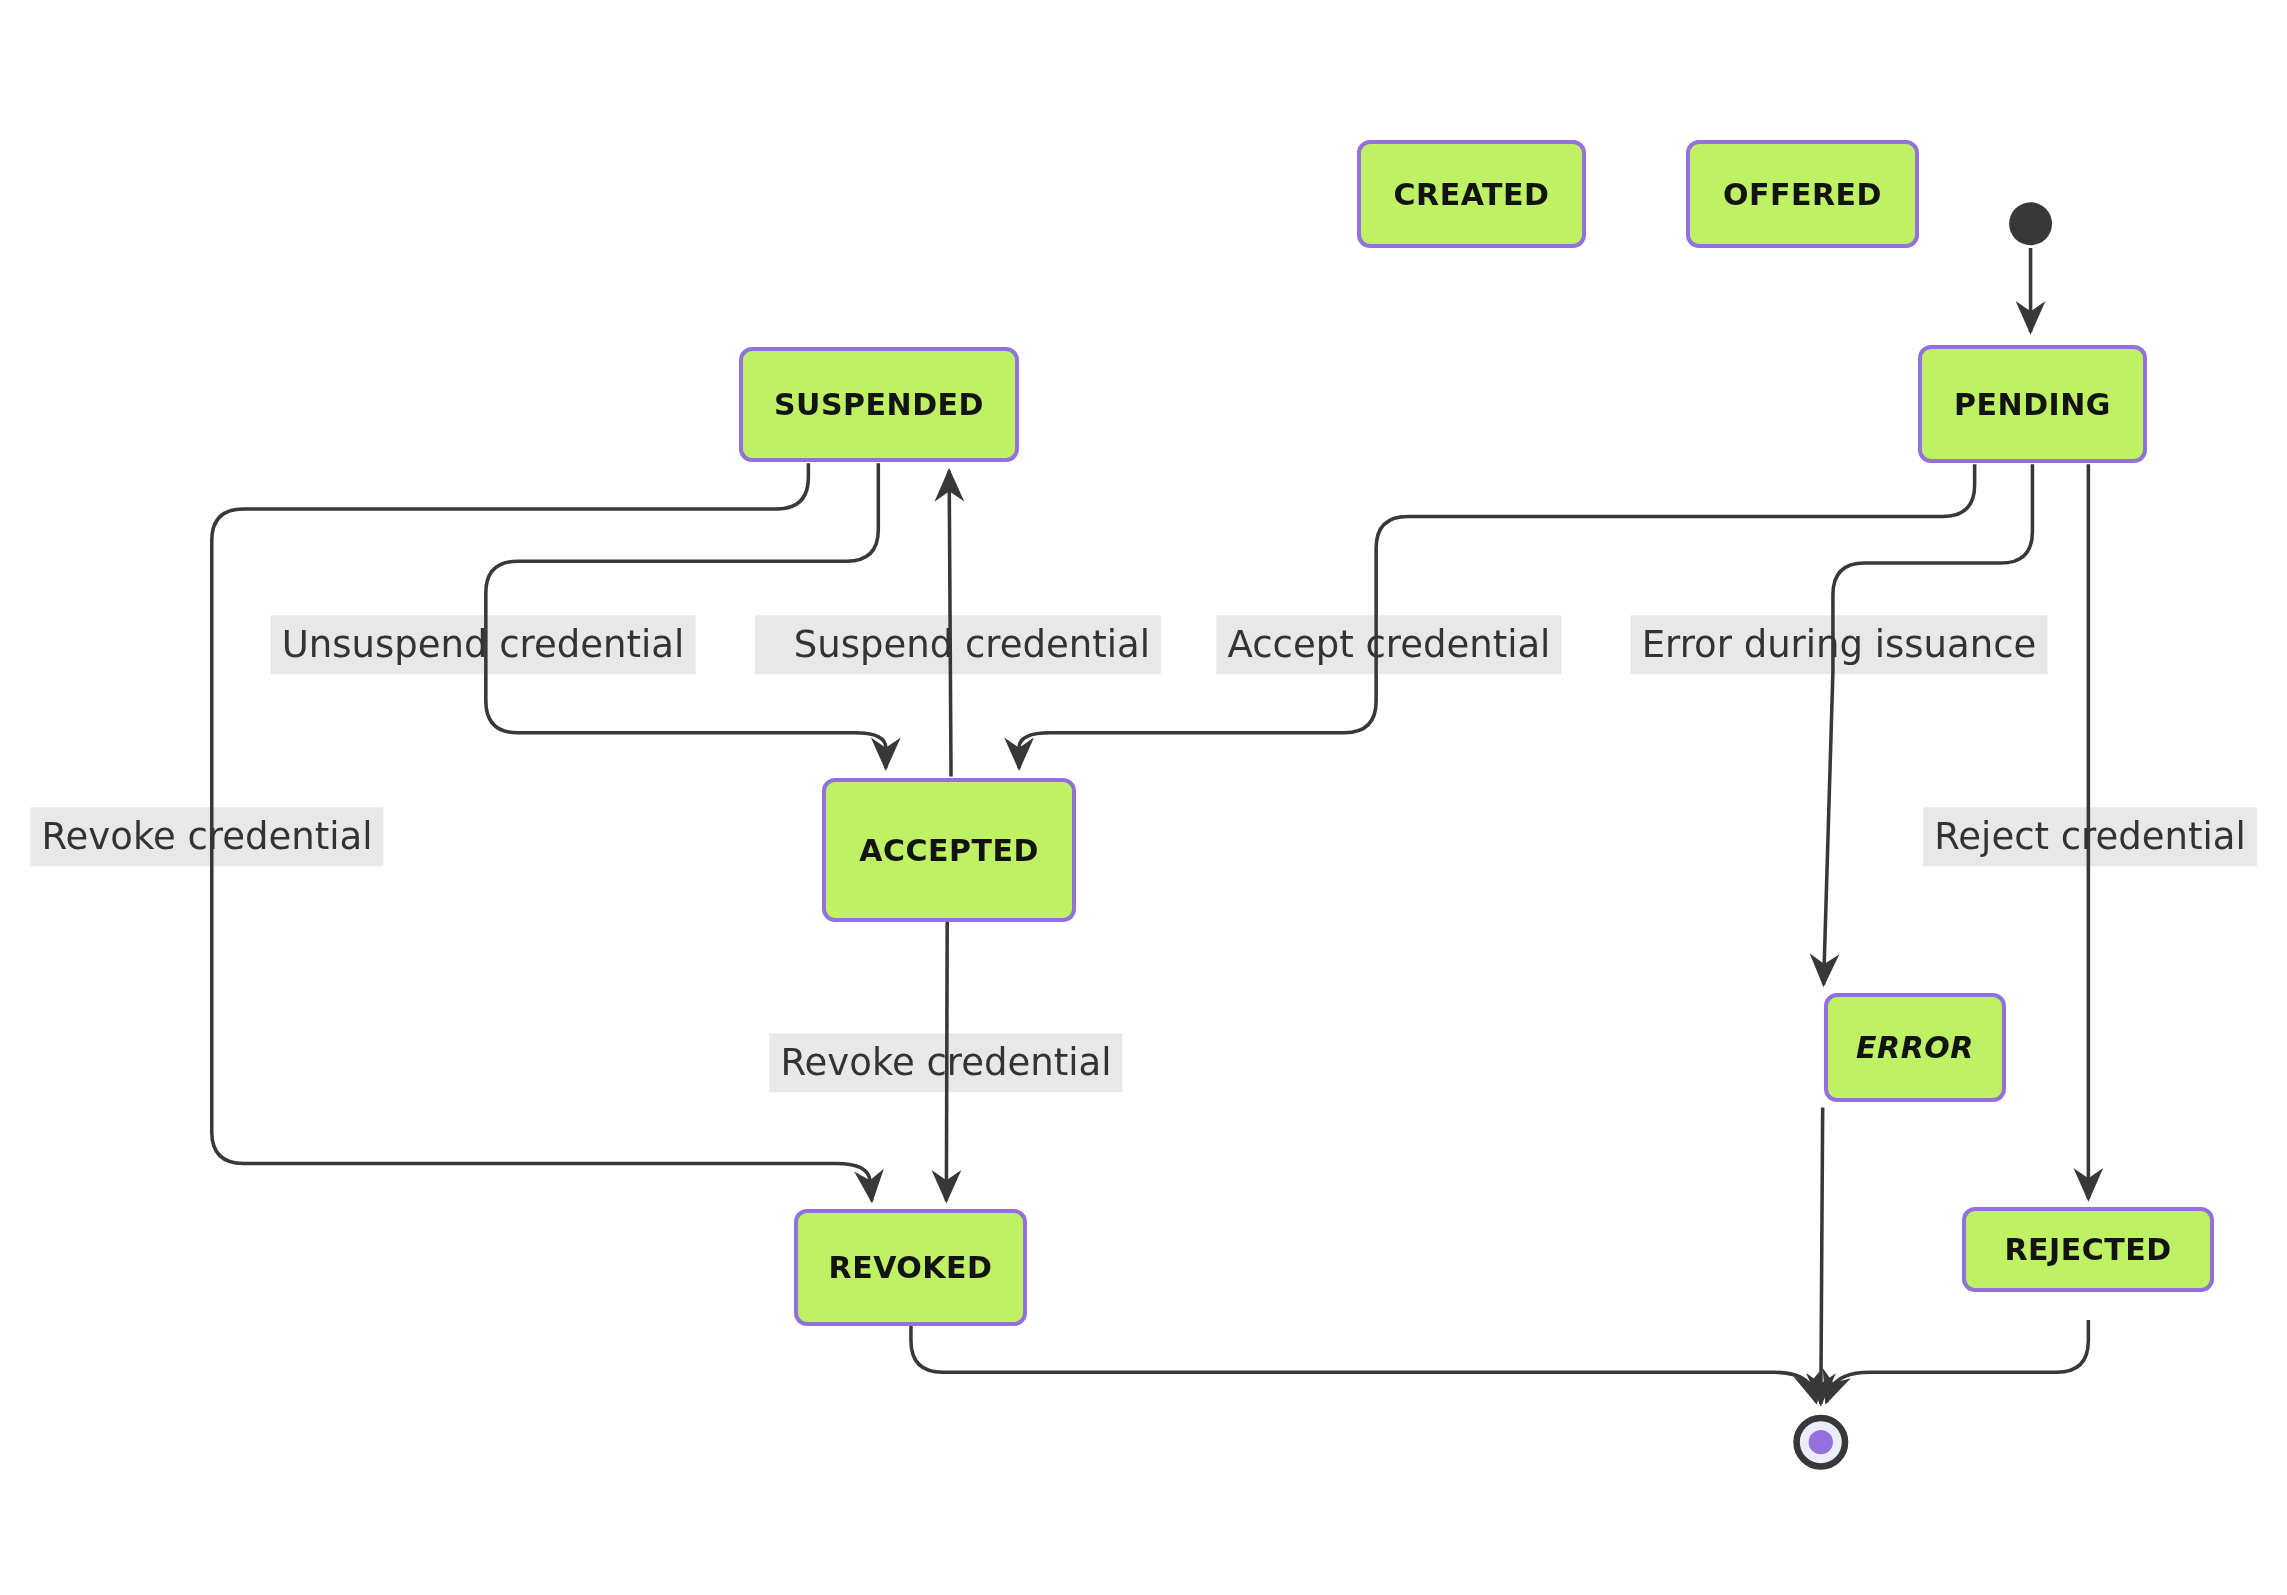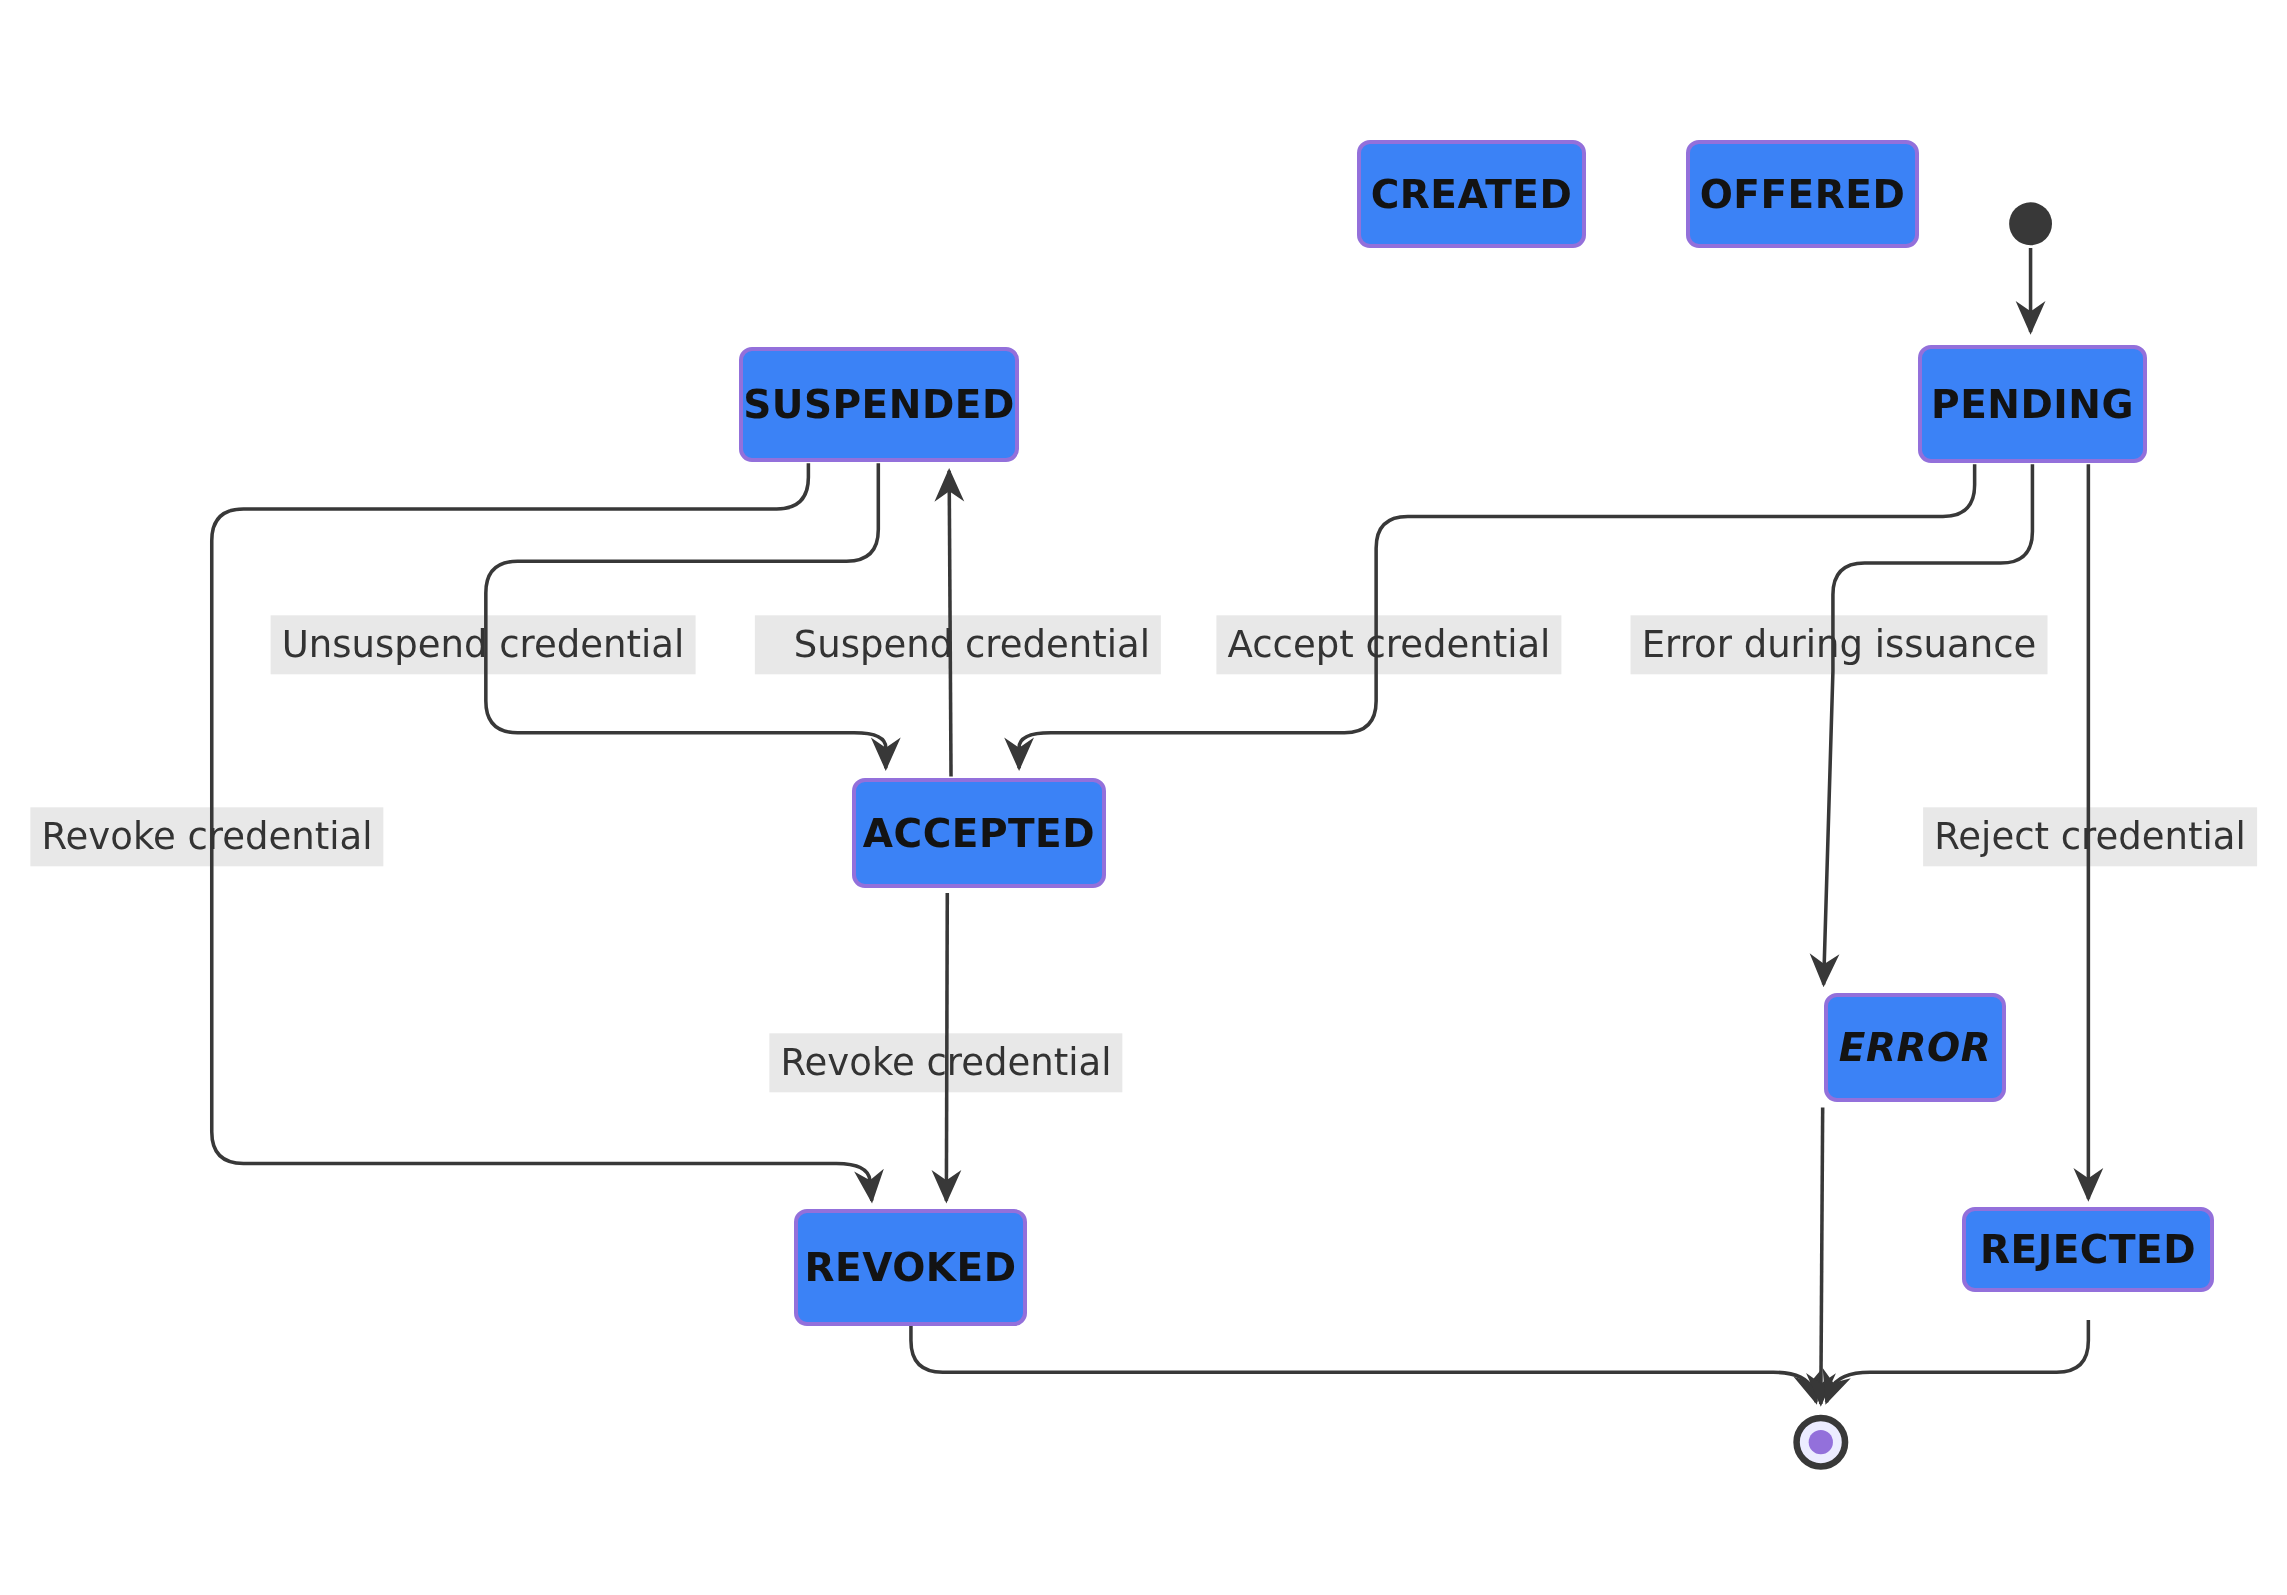--- a/index.html
+++ b/index.html
@@ -7,45 +7,45 @@
     position:relative;
     width:2288px; height:1596px;
     background:#ffffff;
     font-family:"DejaVu Sans", "Liberation Sans", sans-serif;
     overflow:hidden;
   }
   svg.edges { position:absolute; left:0; top:0; z-index:2; }
   .state {
     position:absolute; z-index:3;
     box-sizing:border-box;
-    background:#3b82f6;
+    background:#bef264;
     border:4.7px solid #9370DB;
     border-radius:13px;
     display:flex; align-items:center; justify-content:center;
-    font-size:39px; font-weight:600; color:#131313;
+    font-size:30px; font-weight:600; color:#131313;
     letter-spacing:0.5px;
     white-space:nowrap;
   }
   .edge-label-bg, .edge-label-text {
     position:absolute;
     transform:translate(-50%,-50%);
     padding:7.5px 11.2px;
     font-size:37px;
     line-height:1.2;
     white-space:nowrap;
   }
   .edge-label-bg  { background:#e8e8e8; color:transparent; z-index:1; }
   .edge-label-text{ background:transparent; color:#333333; z-index:4; }
 
   
   #st-created   { left:1357px; top:140px;  width:229px; height:108px; }
   #st-offered   { left:1686px; top:140px;  width:233px; height:108px; }
   #st-pending   { left:1918px; top:345px;  width:229px; height:118px; }
   #st-suspended { left:739px;  top:347px;  width:280px; height:115px; }
-  #st-accepted  { left:822px;  top:778px;  width:254px; height:110px;margin-left:30px; }
+  #st-accepted  { left:822px;  top:778px;  width:254px; height:144px; }
   #st-error     { left:1824px; top:993px; width:182px; height:109px;font-style:italic; }
   #st-revoked   { left:794px;  top:1209px; width:233px; height:117px; }
   #st-rejected  { left:1962px; top:1207px; width:252px; height:85px; }
 
   
   .lbl-unsuspend     { left:483px;  top:645px;  }
   .lbl-suspend       { left:958px; top:645px;padding-left:39px;  }
   .lbl-accept        { left:1389px; top:645px;  }
   .lbl-error         { left:1839px; top:645px;  }
   .lbl-revoke-left   { left:207px;  top:837px;  }

